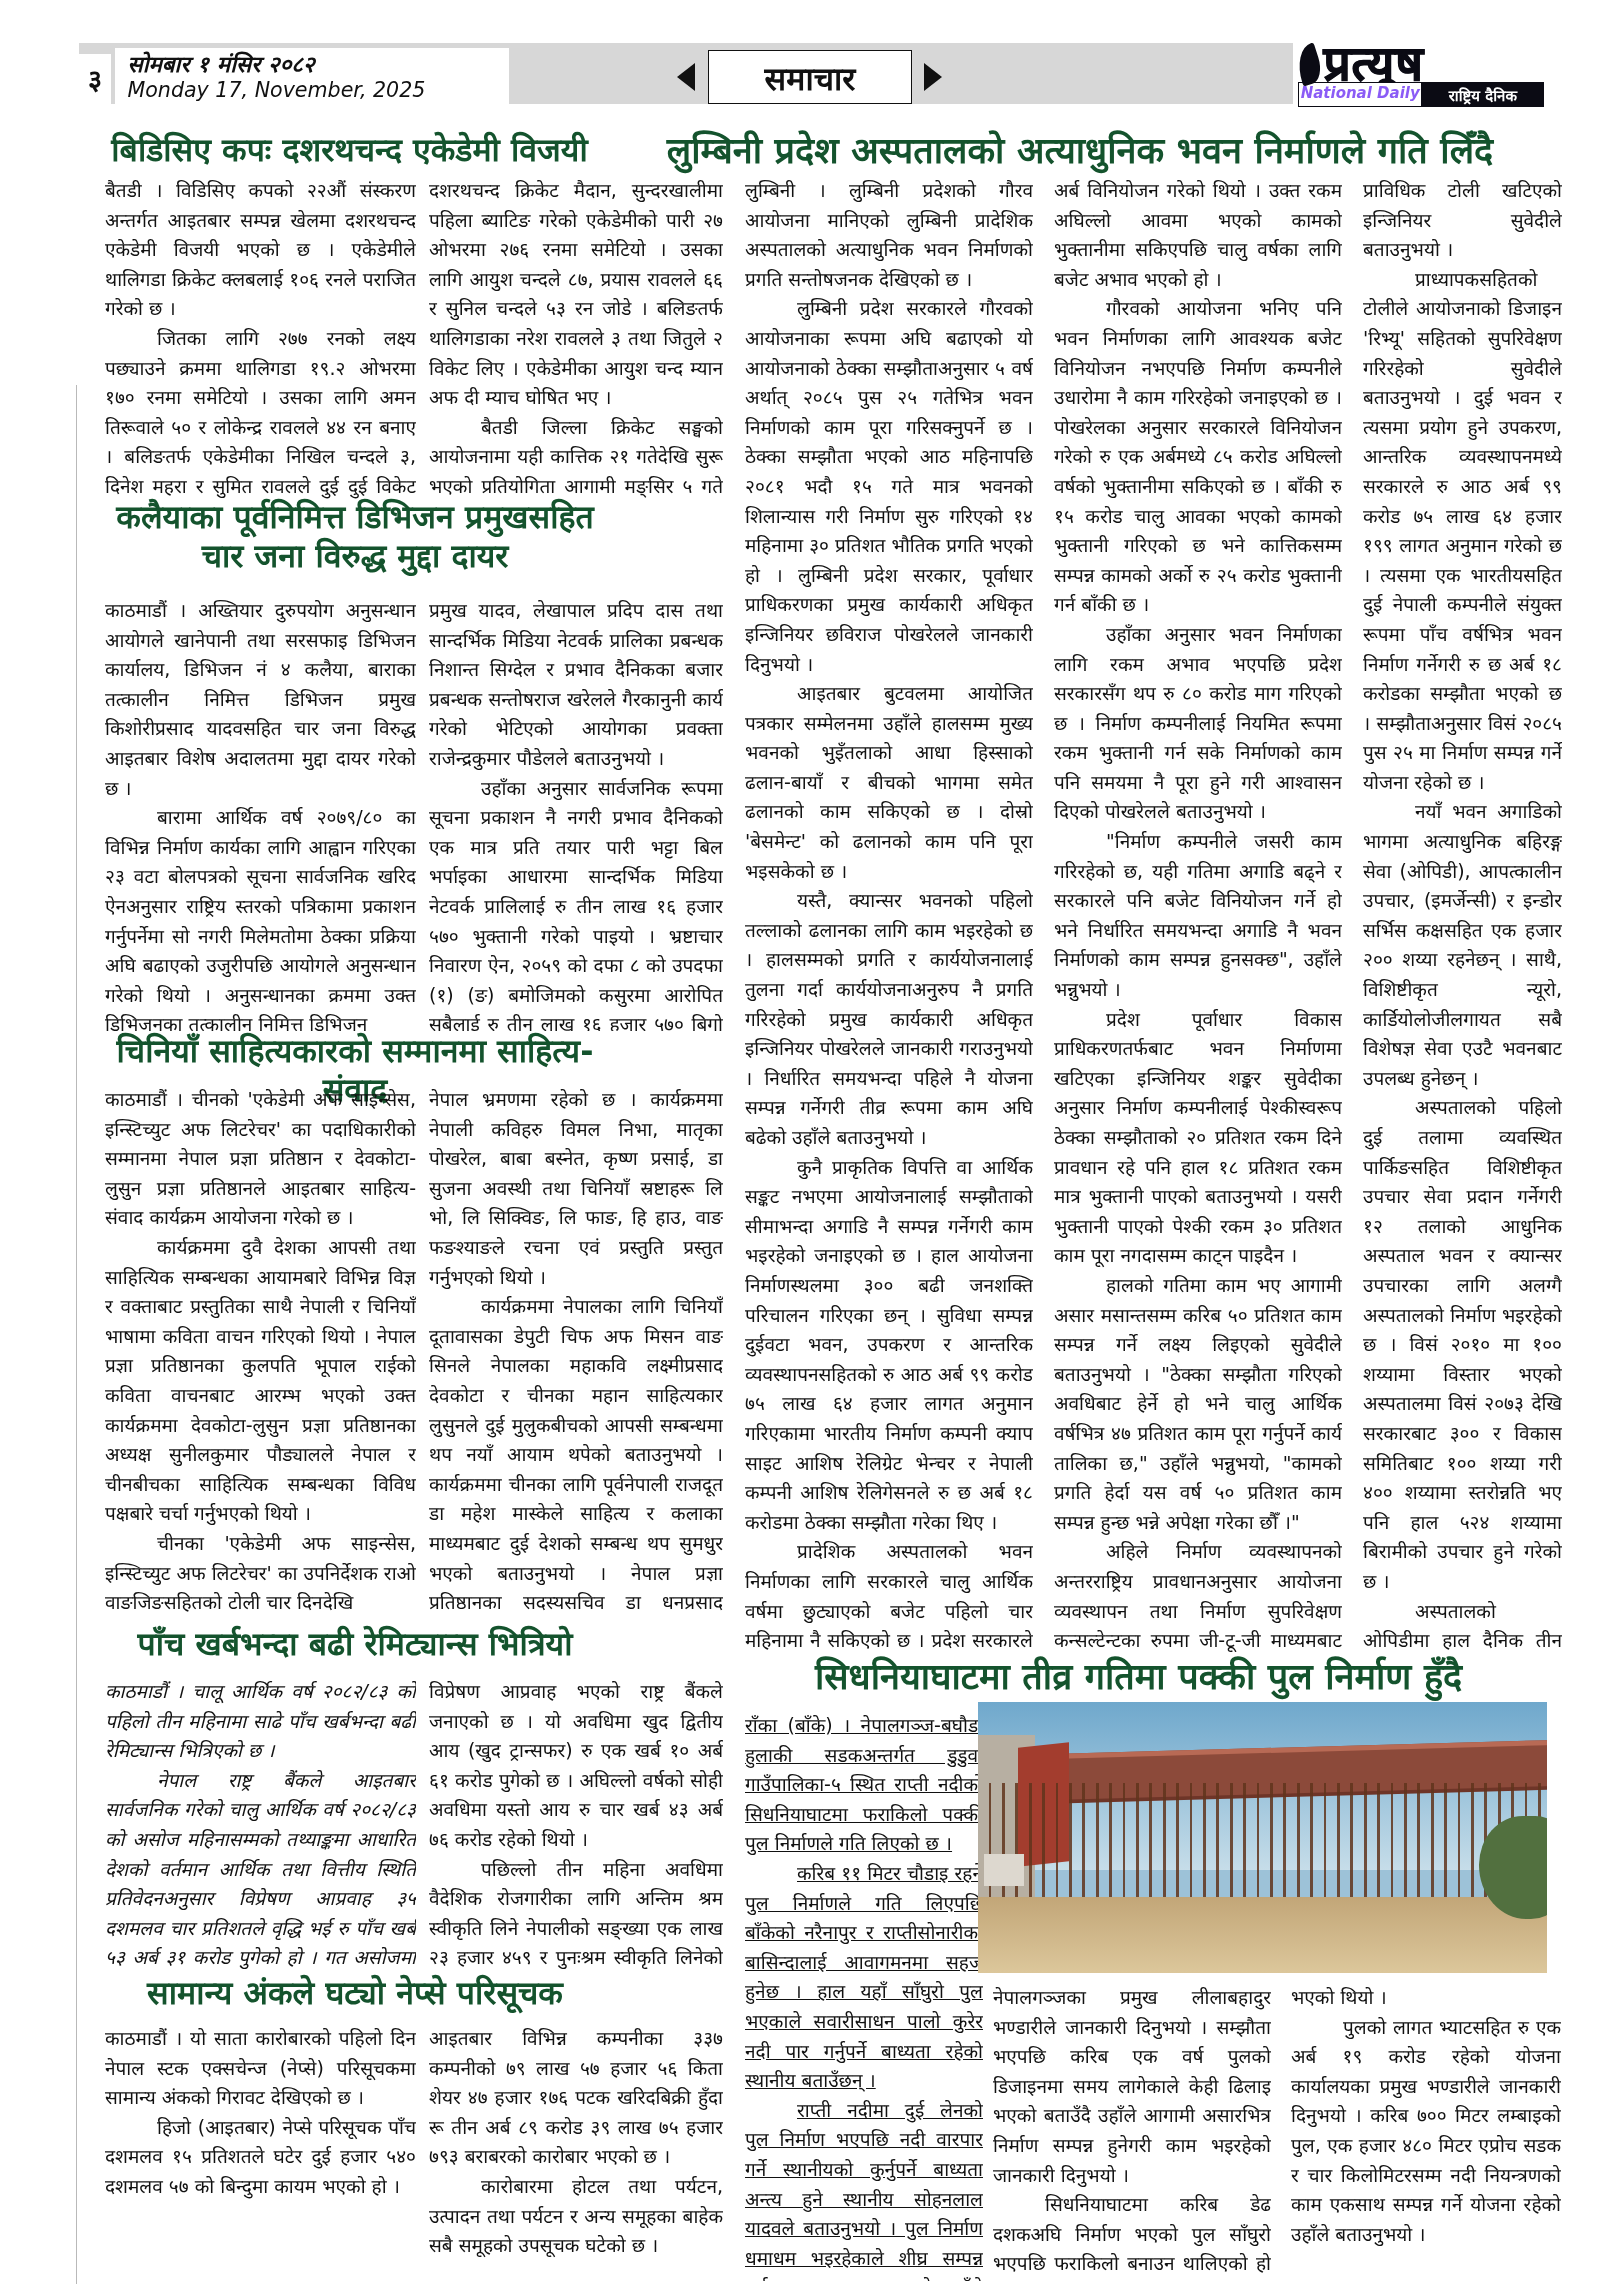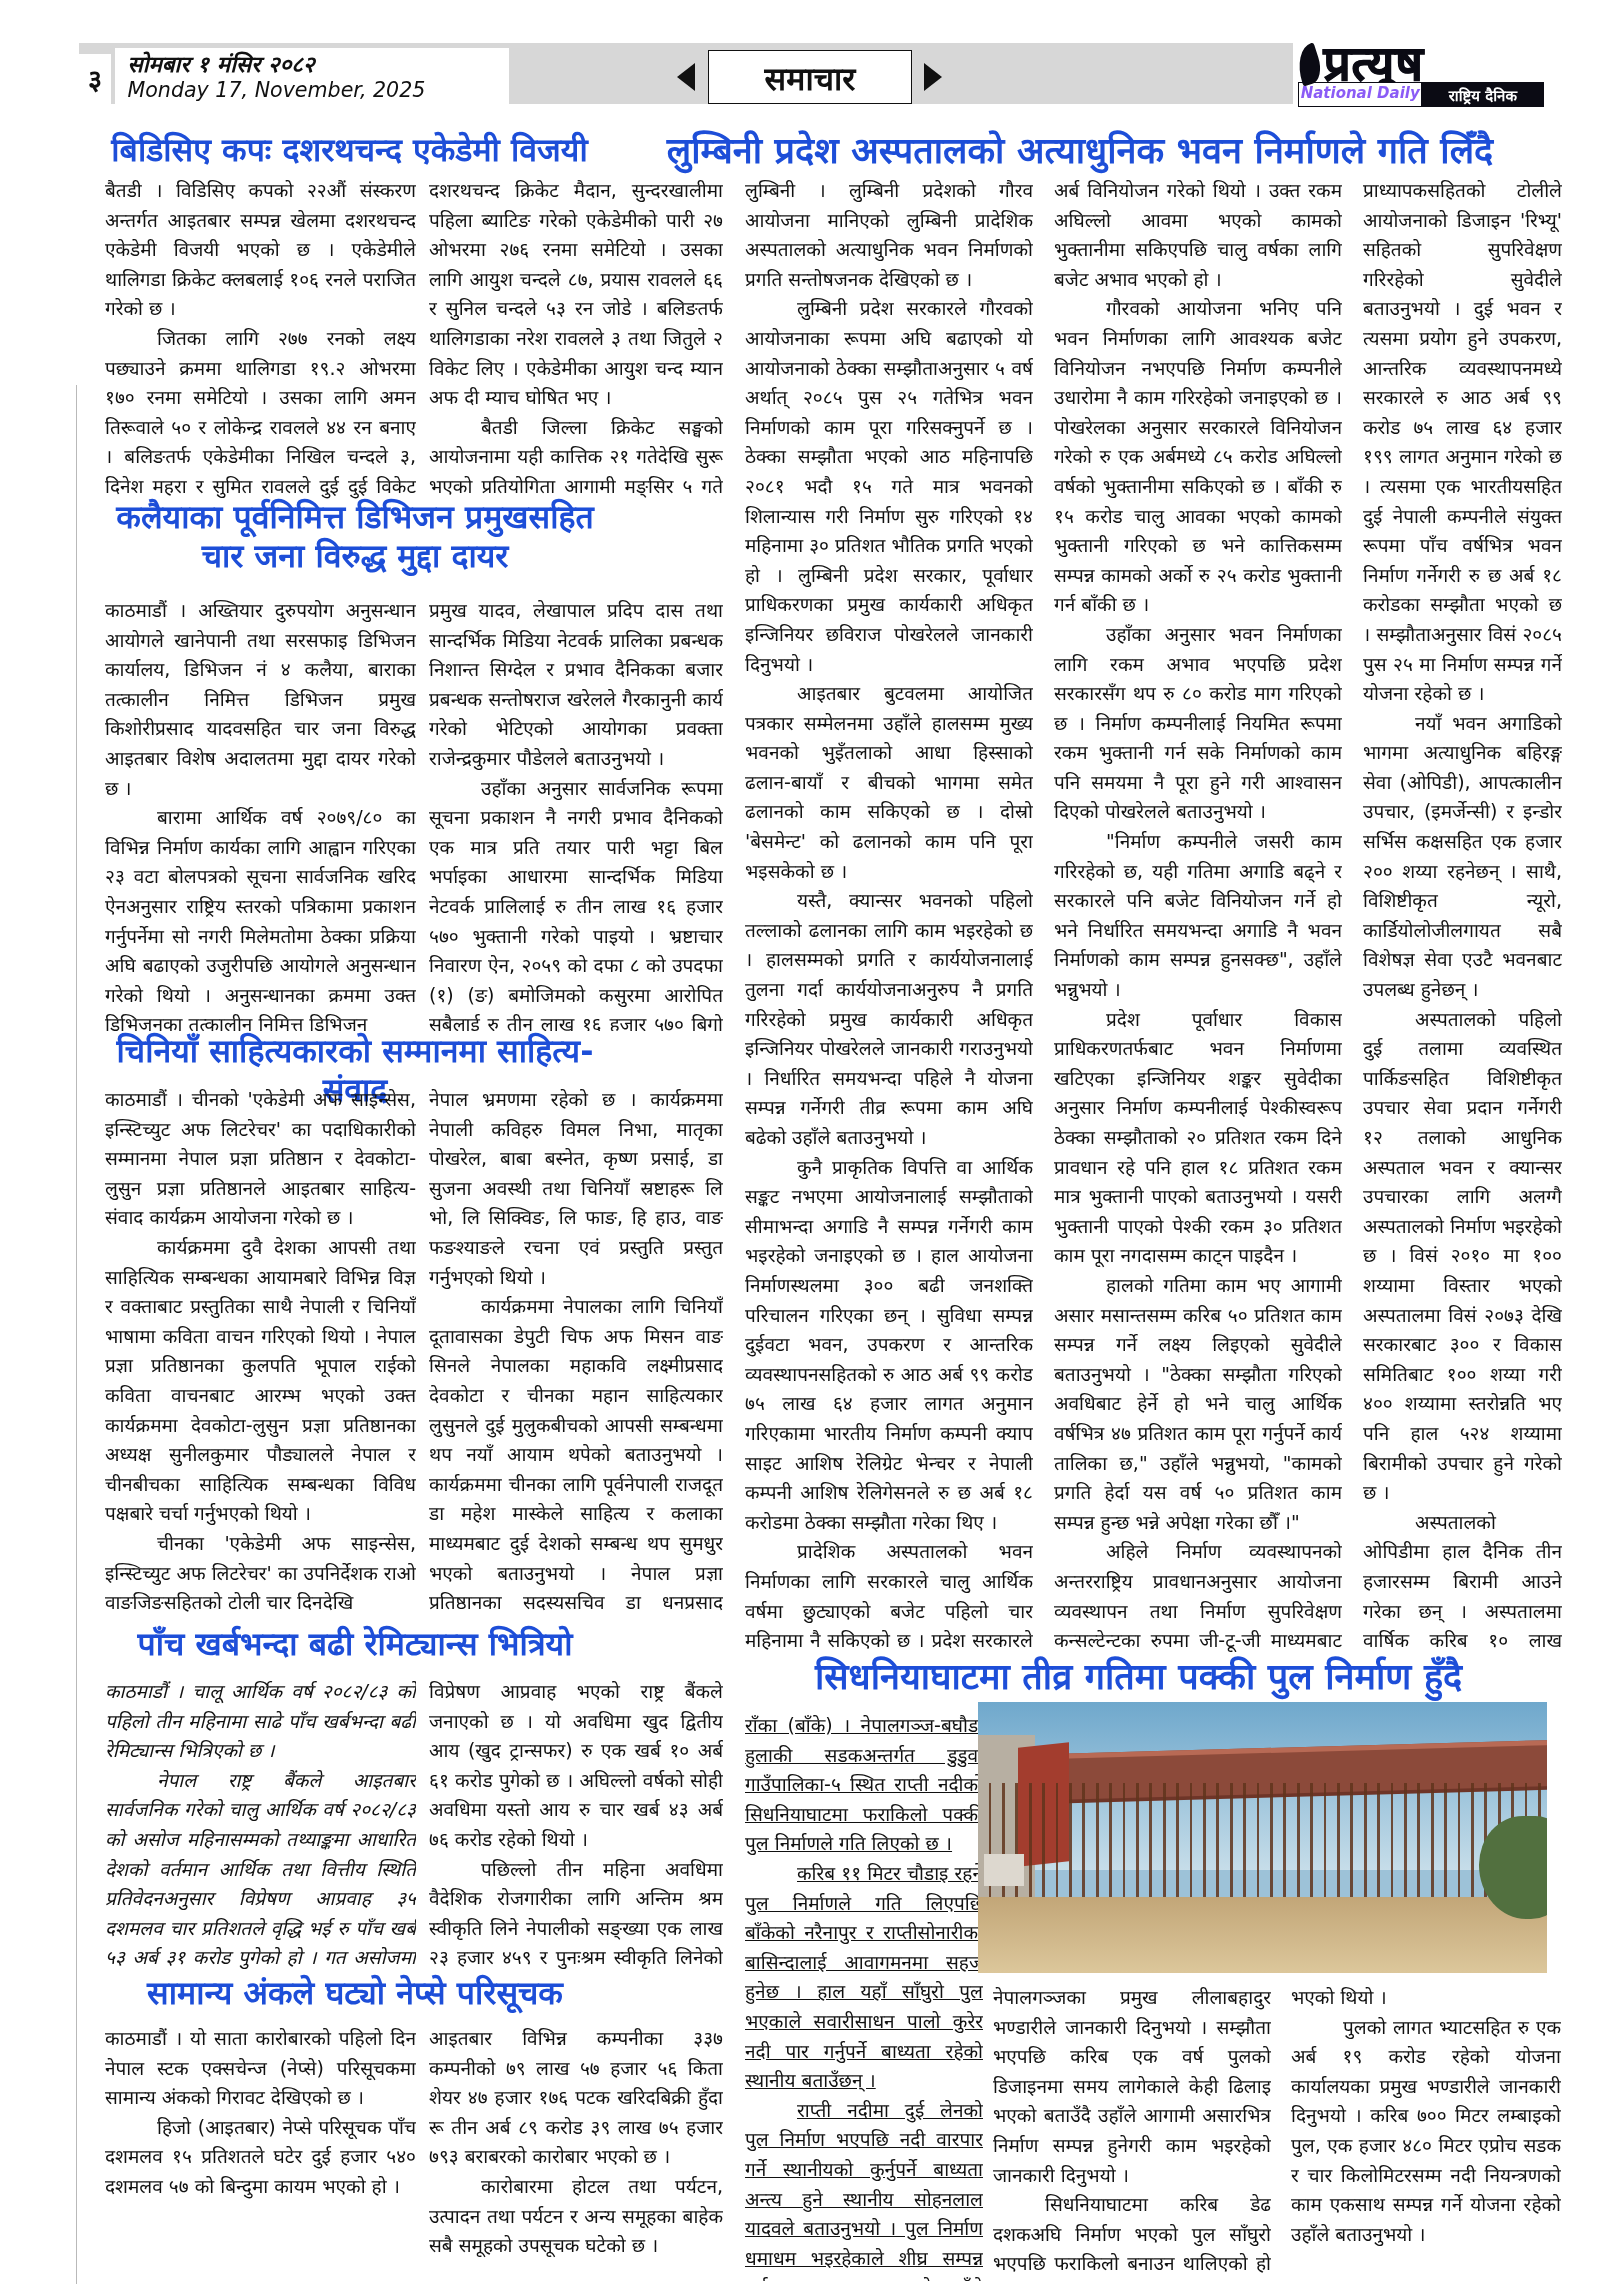--- a/index.html
+++ b/index.html
@@ -23,21 +23,21 @@
   #masthead{position:absolute;left:1214px;top:-5.4px;width:256px;height:72px;background:#fff;padding:1.8px 5.4px;box-sizing:border-box;}
   #masthead-name{font-size:48px;font-weight:bold;line-height:48px;letter-spacing:0.9px;color:#0b0b14;
                  -webkit-text-stroke:0.9px #0b0b14;white-space:nowrap;padding-left:25px;}
   .quill{position:absolute;left:3.6px;top:7.2px;width:23px;height:39px;background:#0b0b14;
          border-radius:90% 8% 60% 8%;transform:rotate(-18deg);}
   #masthead-row{display:flex;margin-top:-5.4px;}
   #masthead-en{flex:1;border:1.8px solid #0b0b14;background:#fff;color:#8b5cf6;font-weight:bold;
                font-style:italic;font-size:15px;text-align:center;padding:0.9px 0;}
   #masthead-np{flex:1;background:#0b0b14;color:#fff;font-weight:bold;font-size:15px;text-align:center;padding:2.7px 0;}
   
-  .headline{position:absolute;font-weight:bold;text-align:center;line-height:1.22;color:#1d4ed8;}
+  .headline{position:absolute;font-weight:bold;text-align:center;line-height:1.22;color:#14532d;}
   .h36{font-size:32px;} .h40{font-size:36px;}
   .col{position:absolute;overflow:hidden;text-align:justify;font-size:19px;line-height:29.6px;margin-left:15px;}
   .col p{margin:0;}
   .col p:not(:first-child){text-indent:52px;}
   
   #a-headline{left:90px;top:131px;width:519px;}
   #a-col1{left:90px;top:176px;width:311px;height:330px;}
   #a-col2{left:414px;top:176px;width:294px;height:330px;}
   
   #b-headline{left:90px;top:498px;width:530px;}
@@ -166,20 +166,21 @@
   <div class="col" id="f-col2">
       <p>अर्ब विनियोजन गरेको थियो । उक्त रकम अघिल्लो आवमा भएको कामको भुक्तानीमा सकिएपछि चालु वर्षका लागि बजेट अभाव भएको हो ।</p>
       <p>गौरवको आयोजना भनिए पनि भवन निर्माणका लागि आवश्यक बजेट विनियोजन नभएपछि निर्माण कम्पनीले उधारोमा नै काम गरिरहेको जनाइएको छ । पोखरेलका अनुसार सरकारले विनियोजन गरेको रु एक अर्बमध्ये ८५ करोड अघिल्लो वर्षको भुक्तानीमा सकिएको छ । बाँकी रु १५ करोड चालु आवका भएको कामको भुक्तानी गरिएको छ भने कात्तिकसम्म सम्पन्न कामको अर्को रु २५ करोड भुक्तानी गर्न बाँकी छ ।</p>
       <p>उहाँका अनुसार भवन निर्माणका लागि रकम अभाव भएपछि प्रदेश सरकारसँग थप रु ८० करोड माग गरिएको छ । निर्माण कम्पनीलाई नियमित रूपमा रकम भुक्तानी गर्न सके निर्माणको काम पनि समयमा नै पूरा हुने गरी आश्वासन दिएको पोखरेलले बताउनुभयो ।</p>
       <p>"निर्माण कम्पनीले जसरी काम गरिरहेको छ, यही गतिमा अगाडि बढ्ने र सरकारले पनि बजेट विनियोजन गर्ने हो भने निर्धारित समयभन्दा अगाडि नै भवन निर्माणको काम सम्पन्न हुनसक्छ", उहाँले भन्नुभयो ।</p>
       <p>प्रदेश पूर्वाधार विकास प्राधिकरणतर्फबाट भवन निर्माणमा खटिएका इन्जिनियर शङ्कर सुवेदीका अनुसार निर्माण कम्पनीलाई पेश्कीस्वरूप ठेक्का सम्झौताको २० प्रतिशत रकम दिने प्रावधान रहे पनि हाल १८ प्रतिशत रकम मात्र भुक्तानी पाएको बताउनुभयो । यसरी भुक्तानी पाएको पेश्की रकम ३० प्रतिशत काम पूरा नगदासम्म काट्न पाइदैन ।</p>
       <p>हालको गतिमा काम भए आगामी असार मसान्तसम्म करिब ५० प्रतिशत काम सम्पन्न गर्ने लक्ष्य लिइएको सुवेदीले बताउनुभयो । "ठेक्का सम्झौता गरिएको अवधिबाट हेर्ने हो भने चालु आर्थिक वर्षभित्र ४७ प्रतिशत काम पूरा गर्नुपर्ने कार्य तालिका छ," उहाँले भन्नुभयो, "कामको प्रगति हेर्दा यस वर्ष ५० प्रतिशत काम सम्पन्न हुन्छ भन्ने अपेक्षा गरेका छौँ ।"</p>
       <p>अहिले निर्माण व्यवस्थापनको अन्तरराष्ट्रिय प्रावधानअनुसार आयोजना व्यवस्थापन तथा निर्माण सुपरिवेक्षण कन्सल्टेन्टका रुपमा जी-टू-जी माध्यमबाट काठमाडौं विश्वविद्यालय अन्तर्गतको काठमाडौं युनिकन्सल्ट सेन्टरलाई जिम्मेवारी दिइएको छ । त्यसका लागि उक्त संस्थाबाट प्राध्यापकको नेतृत्वमा रहेको १६ जनाको</p>
     </div>
   <div class="col" id="f-col3">
+      <p>प्राविधिक टोली खटिएको इन्जिनियर सुवेदीले बताउनुभयो ।</p>
       <p>प्राध्यापकसहितको टोलीले आयोजनाको डिजाइन 'रिभ्यू' सहितको सुपरिवेक्षण गरिरहेको सुवेदीले बताउनुभयो । दुई भवन र त्यसमा प्रयोग हुने उपकरण, आन्तरिक व्यवस्थापनमध्ये सरकारले रु आठ अर्ब ९९ करोड ७५ लाख ६४ हजार १९९ लागत अनुमान गरेको छ । त्यसमा एक भारतीयसहित दुई नेपाली कम्पनीले संयुक्त रूपमा पाँच वर्षभित्र भवन निर्माण गर्नेगरी रु छ अर्ब १८ करोडका सम्झौता भएको छ । सम्झौताअनुसार विसं २०८५ पुस २५ मा निर्माण सम्पन्न गर्ने योजना रहेको छ ।</p>
       <p>नयाँ भवन अगाडिको भागमा अत्याधुनिक बहिरङ्ग सेवा (ओपिडी), आपत्कालीन उपचार, (इमर्जेन्सी) र इन्डोर सर्भिस कक्षसहित एक हजार २०० शय्या रहनेछन् । साथै, विशिष्टीकृत न्यूरो, कार्डियोलोजीलगायत सबै विशेषज्ञ सेवा एउटै भवनबाट उपलब्ध हुनेछन् ।</p>
       <p>अस्पतालको पहिलो दुई तलामा व्यवस्थित पार्किङसहित विशिष्टीकृत उपचार सेवा प्रदान गर्नेगरी १२ तलाको आधुनिक अस्पताल भवन र क्यान्सर उपचारका लागि अलग्गै अस्पतालको निर्माण भइरहेको छ । विसं २०१० मा १०० शय्यामा विस्तार भएको अस्पतालमा विसं २०७३ देखि सरकारबाट ३०० र विकास समितिबाट १०० शय्या गरी ४०० शय्यामा स्तरोन्नति भए पनि हाल ५२४ शय्यामा बिरामीको उपचार हुने गरेको छ ।</p>
       <p>अस्पतालको ओपिडीमा हाल दैनिक तीन हजारसम्म बिरामी आउने गरेका छन् । अस्पतालमा वार्षिक करिब १० लाख बिरामीले सेवा लिने गरेको अस्पतालको तथ्याङ्क छ ।</p>
     </div>
 
   <div class="headline h40" id="g-headline">सिधनियाघाटमा तीव्र गतिमा पक्की पुल निर्माण हुँदै</div>
   <div class="col" id="g-col1">
       <p>राँका (बाँके) । नेपालगञ्ज-बघौडा हुलाकी सडकअन्तर्गत डुडुवा गाउँपालिका-५ स्थित राप्ती नदीको सिधनियाघाटमा फराकिलो पक्की पुल निर्माणले गति लिएको छ ।</p>
       <p>करिब ११ मिटर चौडाइ रहने पुल निर्माणले गति लिएपछि बाँकेको नरैनापुर र राप्तीसोनारीका बासिन्दालाई आवागमनमा सहज हुनेछ । हाल यहाँ साँघुरो पुल भएकाले सवारीसाधन पालो कुरेर नदी पार गर्नुपर्ने बाध्यता रहेको स्थानीय बताउँछन् ।</p>

